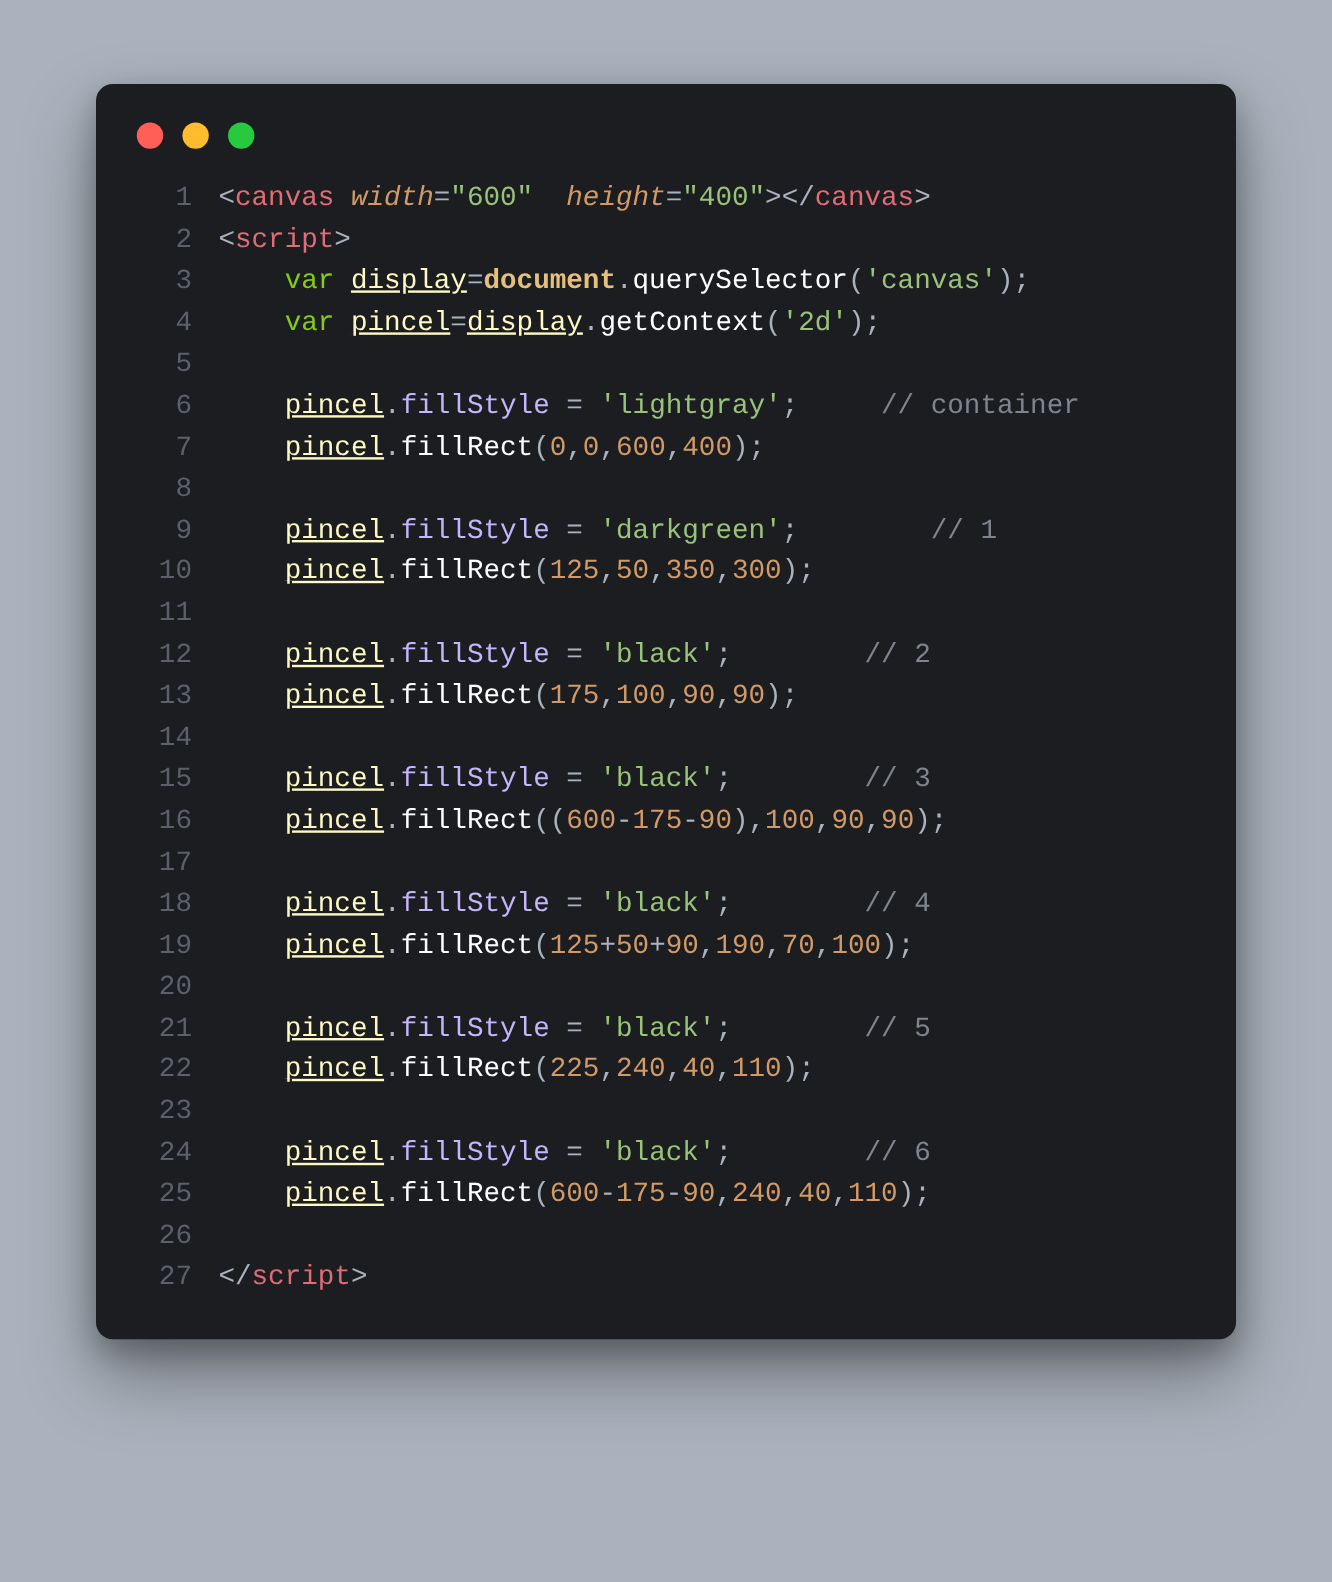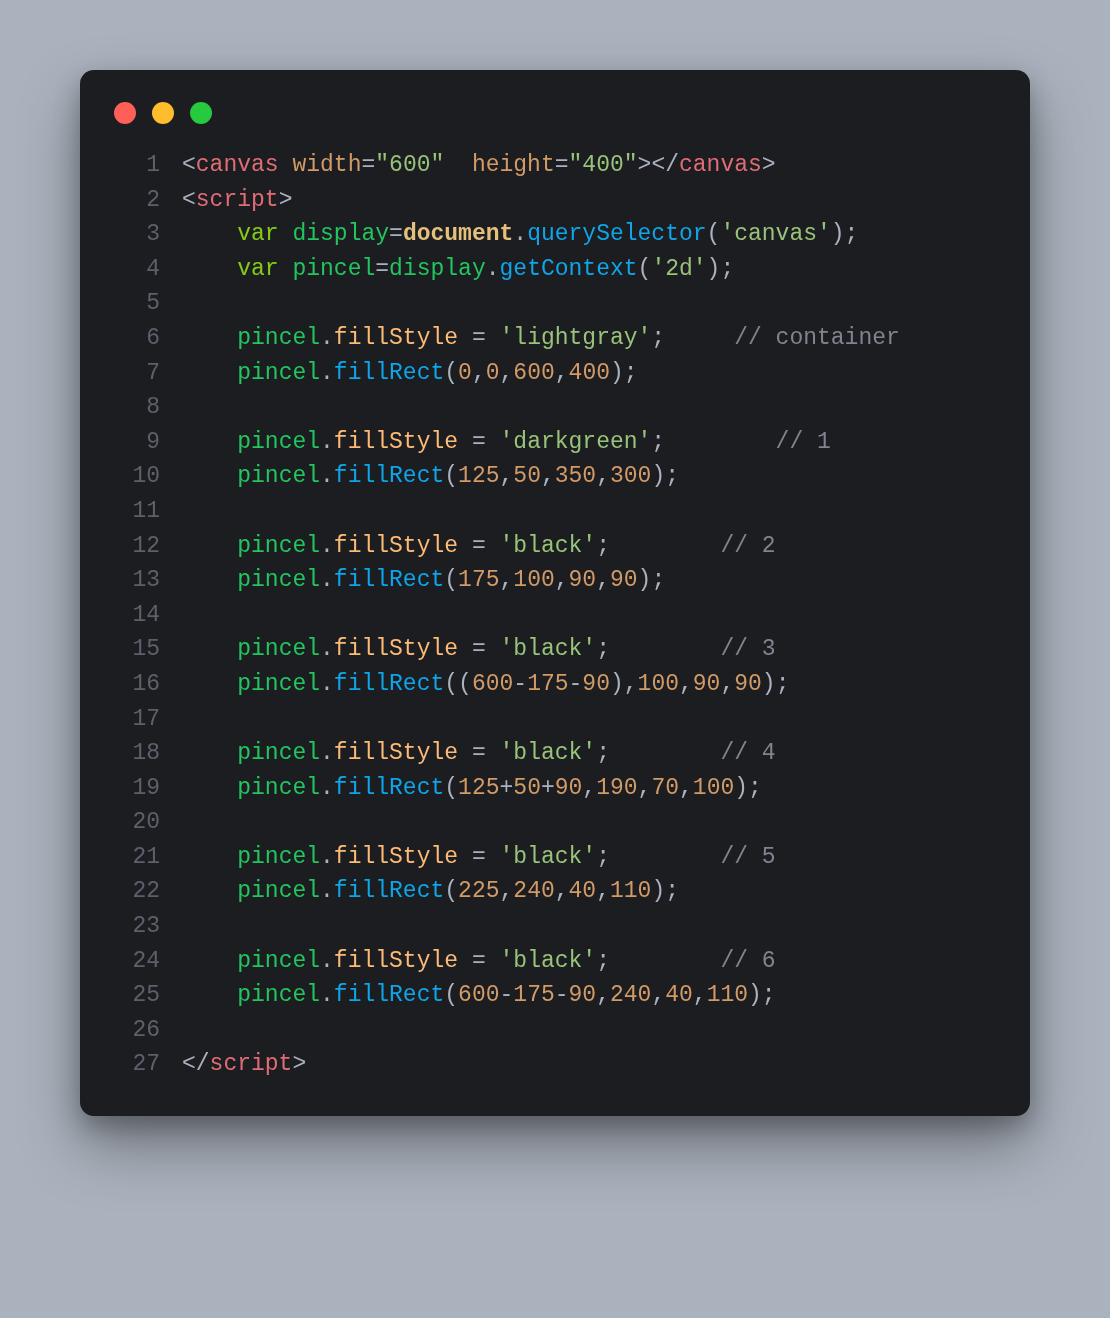--- a/index.html
+++ b/index.html
@@ -58,27 +58,27 @@
     flex: none;
     user-select: none;
   }
   .content {
     flex: 1;
   }
 
   
   .t-punct   { color: #abb2bf; }
   .t-tag     { color: #e06c75; }
-  .t-attr    { color: #d19a66; }
+  .t-attr    { color: #d19a66; font-style: italic; }
   .t-string  { color: #98c379; }
   .t-keyword { color: #84cc16; }
   .t-var     { color: #e5c07b; font-weight: bold; }
-  .t-obj     { color: #22c55e; }
-  .t-prop    { color: #fdba74; }
-  .t-func    { color: #0ea5e9; font-family: Liberation Mono, monospace; }
+  .t-obj     { color: #fef9c3; text-decoration: underline; }
+  .t-prop    { color: #c4b5fd; }
+  .t-func    { color: #ffffff; font-family: Liberation Mono, monospace; }
   .t-num     { color: #d19a66; }
   .t-comment { color: #7f848e; margin-top: 44px; }
   .t-default { color: #abb2bf; }
 </style>
 </head>
 <body>
 
 <div class="stage">
   <div class="window">
     <div class="titlebar">

